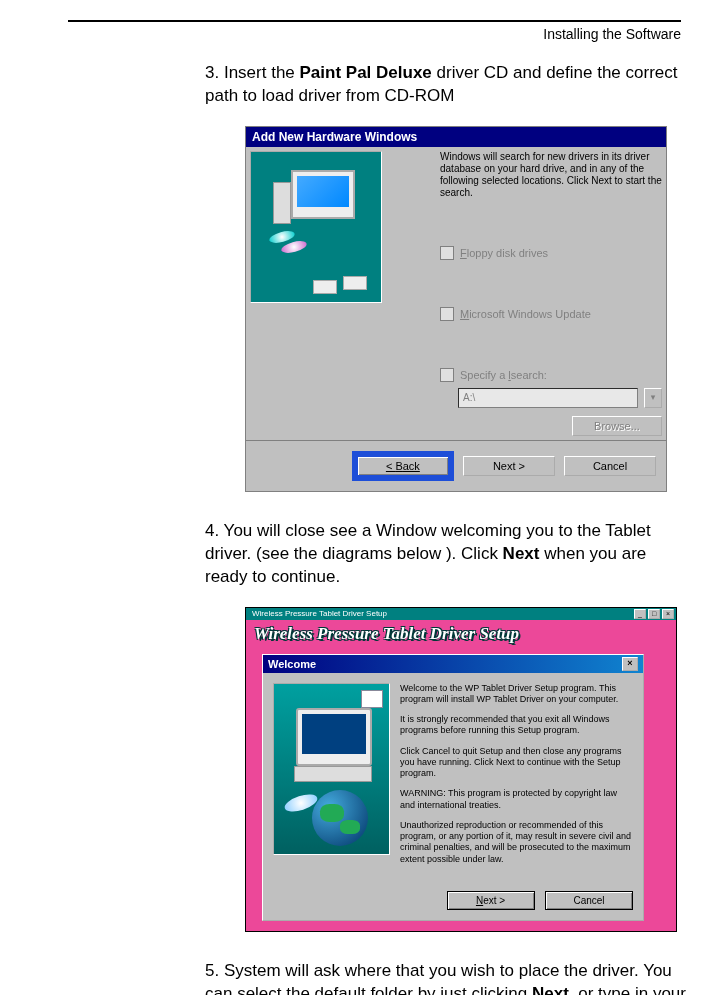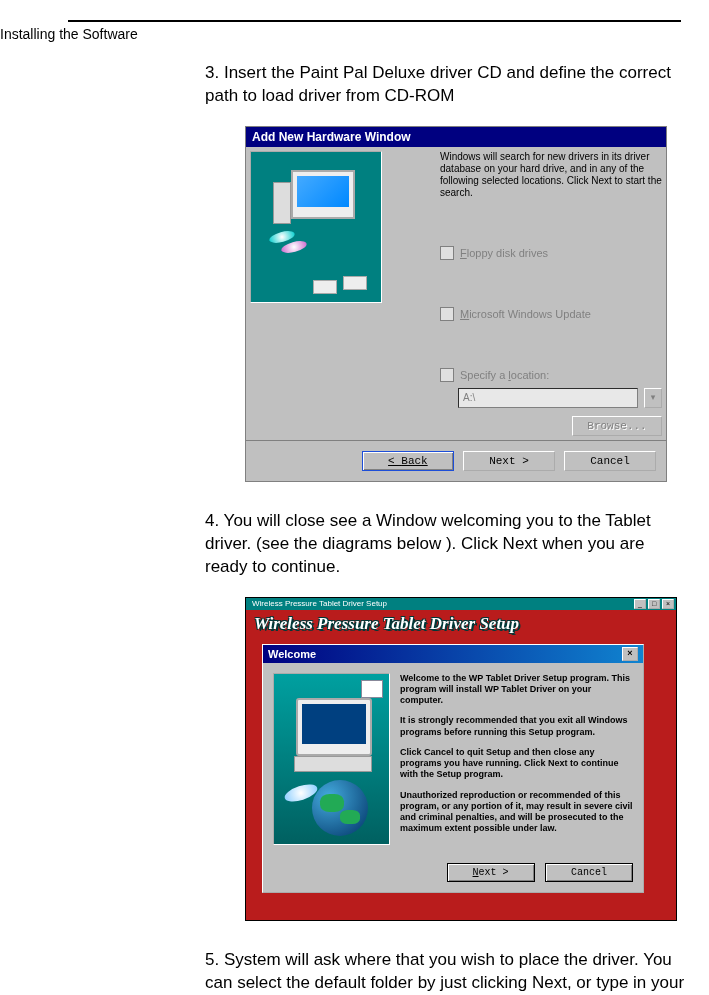--- a/index.html
+++ b/index.html
@@ -12,33 +12,33 @@
   .page {
     width: 709px;
     position: relative;
     padding-bottom: 20px;
   }
   .header-line {
     border-top: 2px solid #000;
     margin: 20px 28px 0 68px;
   }
   .header-text {
-    text-align: left;
+    text-align: right;
     font-size: 14px;
     margin: 4px 28px 0 0;
   }
   .content {
     margin: 20px 20px 0 205px;
   }
   .step {
     font-size: 17px;
     line-height: 1.35;
     margin-bottom: 18px;
   }
-  .bold { font-weight: normal; }
+  .bold { font-weight: bold; }
 
   
   .wizard1 {
     width: 420px;
     margin: 0 0 28px 40px;
     border: 1px solid #808080;
     background: #c0c0c0;
     font-family: "MS Sans Serif", Tahoma, sans-serif;
     font-size: 11px;
   }
@@ -148,39 +148,38 @@
   }
   .win-btn {
     display: inline-block;
     min-width: 72px;
     padding: 3px 8px;
     background: #c0c0c0;
     border: 1px outset #fff;
     font-size: 11px;
     text-align: center;
     margin-left: 6px;
-    font-family: Liberation Mono, monospace;
   }
   .win-btn.disabled { color: #808080; text-shadow: 1px 1px 0 #fff; }
   .wiz-footer {
     border-top: 1px solid #808080;
     padding: 10px;
     text-align: right;
   }
   .wiz-footer .win-btn { min-width: 74px; }
 
   
   .wizard2 {
     width: 430px;
     margin: 0 0 28px 40px;
-    background: #b91c1c;
+    background: #ec4899;
     border: 1px solid #000;
     font-family: "MS Sans Serif", Tahoma, sans-serif;
     position: relative;
-    padding-bottom: 27px;
+    padding-bottom: 10px;
   }
   .w2-topbar {
     background: #008080;
     height: 12px;
     display:flex;
     align-items:center;
     padding: 0 2px;
     gap:2px;
   }
   .w2-topbar .ctl {
@@ -266,21 +265,21 @@
   .w2-illus .setup-icon {
     position:absolute; top:6px; right:6px; width:20px; height:16px;
     background:#fff; border:1px solid #889;
   }
   .w2-text {
     flex: 1;
     font-size: 9px;
     color: #000;
     line-height: 1.25;
   }
-  .w2-text p { margin: 0 0 9px 0; font-weight: bold; }
+  .w2-text p { margin: 0 0 9px 0; }
   .w2-buttons {
     text-align: right;
     padding: 6px 10px 10px 10px;
   }
   .w2-buttons .win-btn {
     min-width: 70px;
     font-size: 10px;
     border: 1px solid #000;
     box-shadow: inset 1px 1px 0 #fff, inset -1px -1px 0 #808080;
   }
@@ -300,21 +299,21 @@
   <div class="header-text">Installing the Software</div>
 
   <div class="content">
 
     <div class="step">
       <span>3.</span>
       <span>Insert the </span><span class="bold">Paint Pal Deluxe</span><span> driver CD and define the correct path to load driver from CD-ROM</span>
     </div>
 
     <div class="wizard1">
-      <div class="titlebar">Add New Hardware Window</div>
+      <div class="titlebar">Add New Hardware Windows</div>
       <div class="wiz-body">
         <div class="wiz-illus">
           <div class="tower"></div>
           <div class="monitor"></div>
           <div class="disc1"></div>
           <div class="disc2"></div>
           <div class="chip"></div>
           <div class="chip2"></div>
         </div>
         <div class="wiz-right">
@@ -326,35 +325,35 @@
           </div>
 
 
           <div class="opt disabled">
             <div class="cbx disabled"></div>
             <span><span class="u">M</span><span>icrosoft Windows Update</span></span>
           </div>
 
           <div class="opt disabled">
             <div class="cbx disabled"></div>
-            <span><span>Specify a </span><span class="u">l</span><span>ocation:</span></span>
+            <span><span>Specify a </span><span class="u">l</span><span>search:</span></span>
           </div>
 
           <div class="loc-row">
             <div class="loc-input">A:\</div>
             <div class="dd-btn">▾</div>
           </div>
 
           <div class="browse-row">
             <span class="win-btn disabled">Browse...</span>
           </div>
         </div>
       </div>
       <div class="wiz-footer">
-        <span class="win-btn" style="border:1px solid #1d4ed8; box-shadow: inset 1px 1px 0 #fff, inset -1px -1px 0 #808080;"><span class="u" title="&lt; Back">&lt; <span style="text-decoration:underline">B</span>ack</span></span>
+        <span class="win-btn" style="border:6px solid #1d4ed8; box-shadow: inset 1px 1px 0 #fff, inset -1px -1px 0 #808080;"><span class="u" title="&lt; Back">&lt; <span style="text-decoration:underline">B</span>ack</span></span>
         <span class="win-btn">Next &gt;</span>
         <span class="win-btn">Cancel</span>
       </div>
     </div>
 
     <div class="step">
       <span>4.</span>
       <span>You will close see a Window welcoming you to the Tablet driver. (see the diagrams below ).  Click </span><span class="bold">Next</span><span> when you are ready to continue.</span>
     </div>
 
@@ -378,20 +377,21 @@
             <div class="setup-icon"></div>
             <div class="mon"></div>
             <div class="base"></div>
             <div class="cd"></div>
             <div class="globe"></div>
           </div>
           <div class="w2-text">
             <p>Welcome to the WP Tablet Driver Setup program. This program will install WP Tablet Driver on your computer.</p>
             <p>It is strongly recommended that you exit all Windows programs before running this Setup program.</p>
             <p>Click Cancel to quit Setup and then close any programs you have running. Click Next to continue with the Setup program.</p>
+            <p>WARNING: This program is protected by copyright law and international treaties.</p>
             <p>Unauthorized reproduction or recommended of this program, or any portion of it, may result in severe civil and criminal penalties, and will be prosecuted to the maximum extent possible under law.</p>
           </div>
         </div>
         <div class="w2-buttons">
           <span class="win-btn"><span style="text-decoration:underline">N</span>ext &gt;</span>
           <span class="win-btn">Cancel</span>
         </div>
       </div>
     </div>
 

